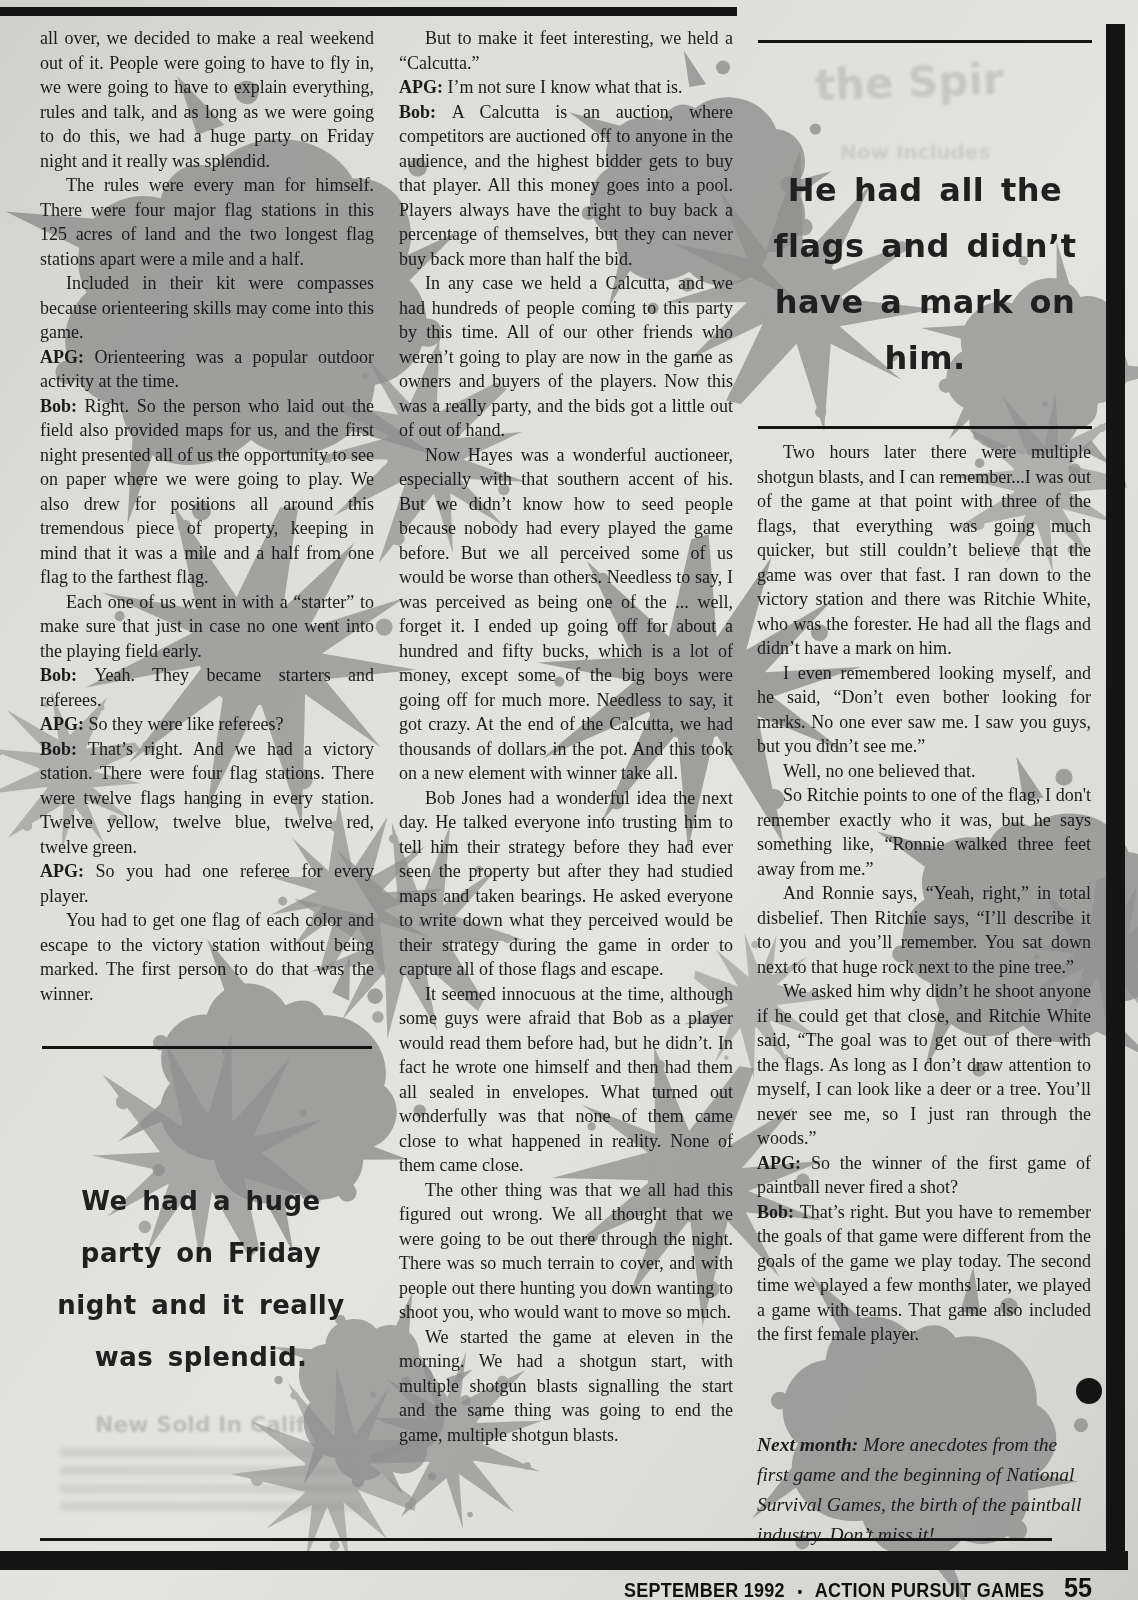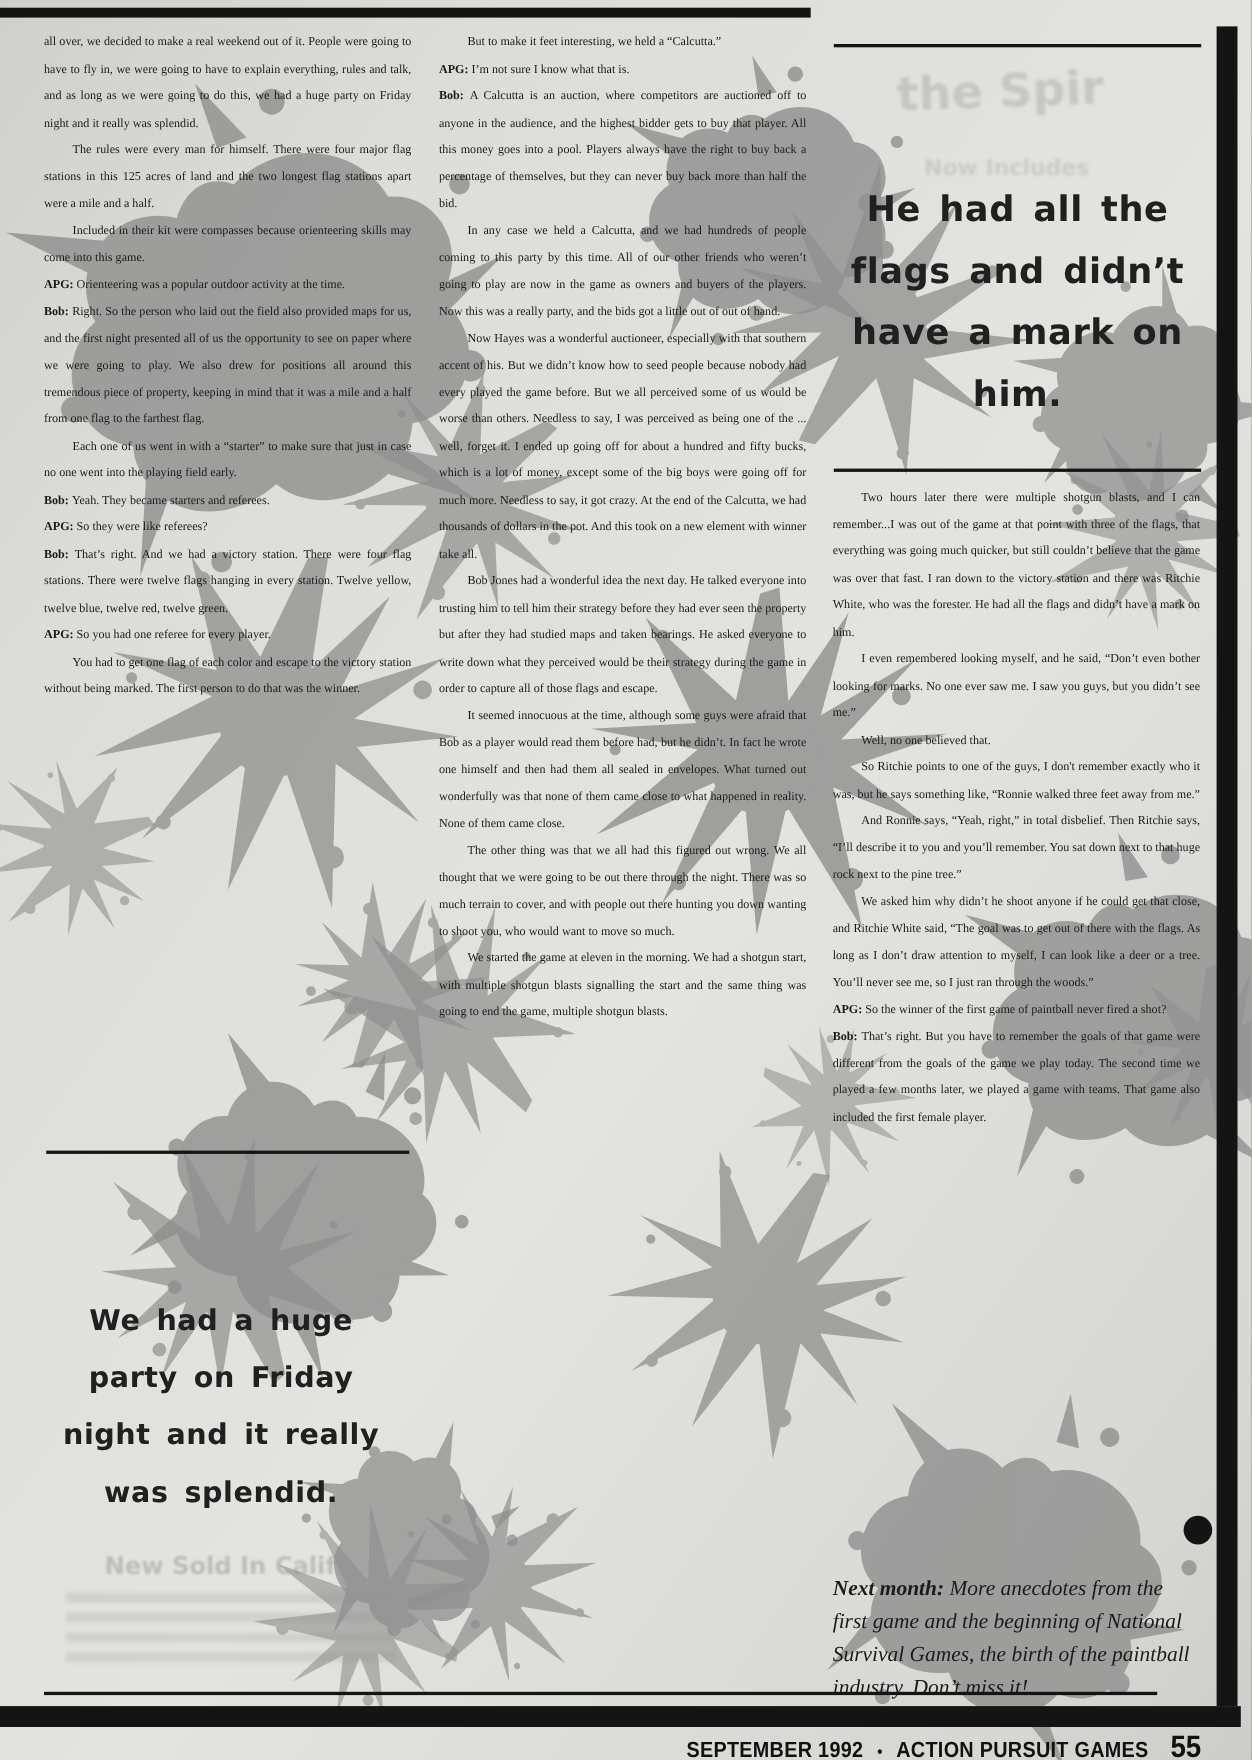--- a/index.html
+++ b/index.html
@@ -9,21 +9,21 @@
     font-family:"Liberation Serif",serif;color:#1b1b1b;
   }
   
   .splat{position:absolute;z-index:1;color:#8f8f8f;pointer-events:none;}
   .splat svg{display:block;width:100%;height:100%;}
   
   .ghost{position:absolute;z-index:0;font-family:"DejaVu Sans",sans-serif;font-weight:bold;color:rgba(135,135,132,.30);filter:blur(1.5px);white-space:nowrap;}
   .ghost-bars{position:absolute;z-index:0;filter:blur(2px);}
   .ghost-bars div{height:9px;margin-bottom:9px;background:rgba(120,120,118,.16);}
   
-  .col{position:absolute;z-index:2;width:334px;text-align:justify;font-size:11px;line-height:24.5px;}
+  .col{position:absolute;z-index:2;width:334px;text-align:justify;font-size:18px;line-height:24.5px;}
   .col p{margin:0;}
   .col p.indent{text-indent:26px;}
   .col b{font-weight:bold;}
   #col1{left:40px;top:26px;}
   #col2{left:399px;top:26px;}
   #col3{left:757px;top:440px;}
   
   .pq{position:absolute;z-index:2;font-family:"DejaVu Sans",sans-serif;font-weight:bold;
       text-align:center;color:#202020;letter-spacing:.5px;word-spacing:5px;}
   #pq1{left:55px;top:1175px;width:292px;font-size:26px;line-height:52px;}
@@ -215,21 +215,21 @@
       <p class="indent">Now Hayes was a wonderful auctioneer, especially with that southern accent of his. But we didn’t know how to seed people because nobody had every played the game before. But we all perceived some of us would be worse than others. Needless to say, I was perceived as being one of the ... well, forget it. I ended up going off for about a hundred and fifty bucks, which is a lot of money, except some of the big boys were going off for much more. Needless to say, it got crazy. At the end of the Calcutta, we had thousands of dollars in the pot. And this took on a new element with winner take all.</p>
       <p class="indent">Bob Jones had a wonderful idea the next day. He talked everyone into trusting him to tell him their strategy before they had ever seen the property but after they had studied maps and taken bearings. He asked everyone to write down what they perceived would be their strategy during the game in order to capture all of those flags and escape.</p>
       <p class="indent">It seemed innocuous at the time, although some guys were afraid that Bob as a player would read them before had, but he didn’t. In fact he wrote one himself and then had them all sealed in envelopes. What turned out wonderfully was that none of them came close to what happened in reality. None of them came close.</p>
       <p class="indent">The other thing was that we all had this figured out wrong. We all thought that we were going to be out there through the night. There was so much terrain to cover, and with people out there hunting you down wanting to shoot you, who would want to move so much.</p>
       <p class="indent">We started the game at eleven in the morning.  We had a shotgun start, with multiple shotgun blasts signalling the start and the same thing was going to end the game, multiple shotgun blasts.</p>
     </div>
   <div class="col" id="col3">
       <p class="indent">Two hours later there were multiple shotgun blasts, and I can remember...I was out of the game at that point with three of the flags, that everything was going much quicker, but still couldn’t believe that the game was over that fast. I ran down to the victory station and there was Ritchie White, who was the forester. He had all the flags and didn’t have a mark on him.</p>
       <p class="indent">I even remembered looking myself, and he said, “Don’t even bother looking for marks. No one ever saw me. I saw you guys, but you didn’t see me.”</p>
       <p class="indent">Well, no one believed that.</p>
-      <p class="indent">So Ritchie points to one of the guys, I don't remember exactly who it was, but he says something like, “Ronnie walked three feet away from me.”</p>
+      <p class="indent">So Ritchie points to one of the flag, I don't remember exactly who it was, but he says something like, “Ronnie walked three feet away from me.”</p>
       <p class="indent">And Ronnie says, “Yeah, right,” in total disbelief. Then Ritchie says, “I’ll describe it to you and you’ll remember. You sat down next to that huge rock next to the pine tree.”</p>
       <p class="indent">We asked him why didn’t he shoot anyone if he could get that close, and Ritchie White said, “The goal was to get out of there with the flags. As long as I don’t draw attention to myself, I can look like a deer or a tree. You’ll never see me, so I just ran through the woods.”</p>
       <p><b>APG: </b>So the winner of the first game of paintball never fired a shot?</p>
       <p><b>Bob: </b>That’s right. But you have to remember the goals of that game were different from the goals of the game we play today. The second time we played a few months later, we played a game with teams. That game also included the first female player.</p>
     </div>
 
   <div class="pq" id="pq1">We had a huge party on Friday night and it really was splendid.</div>
   <div class="pq" id="pq2">He had all the flags and didn’t have a mark on him.</div>
 
   <div id="end-mark"></div>

